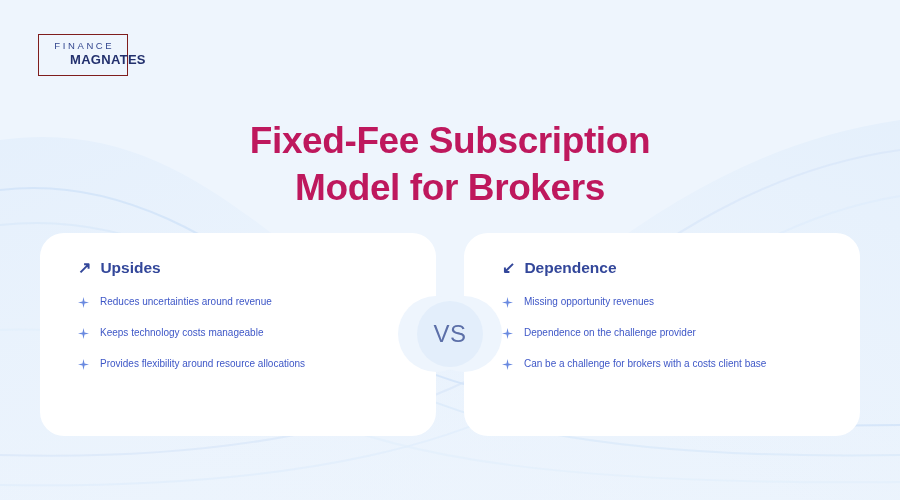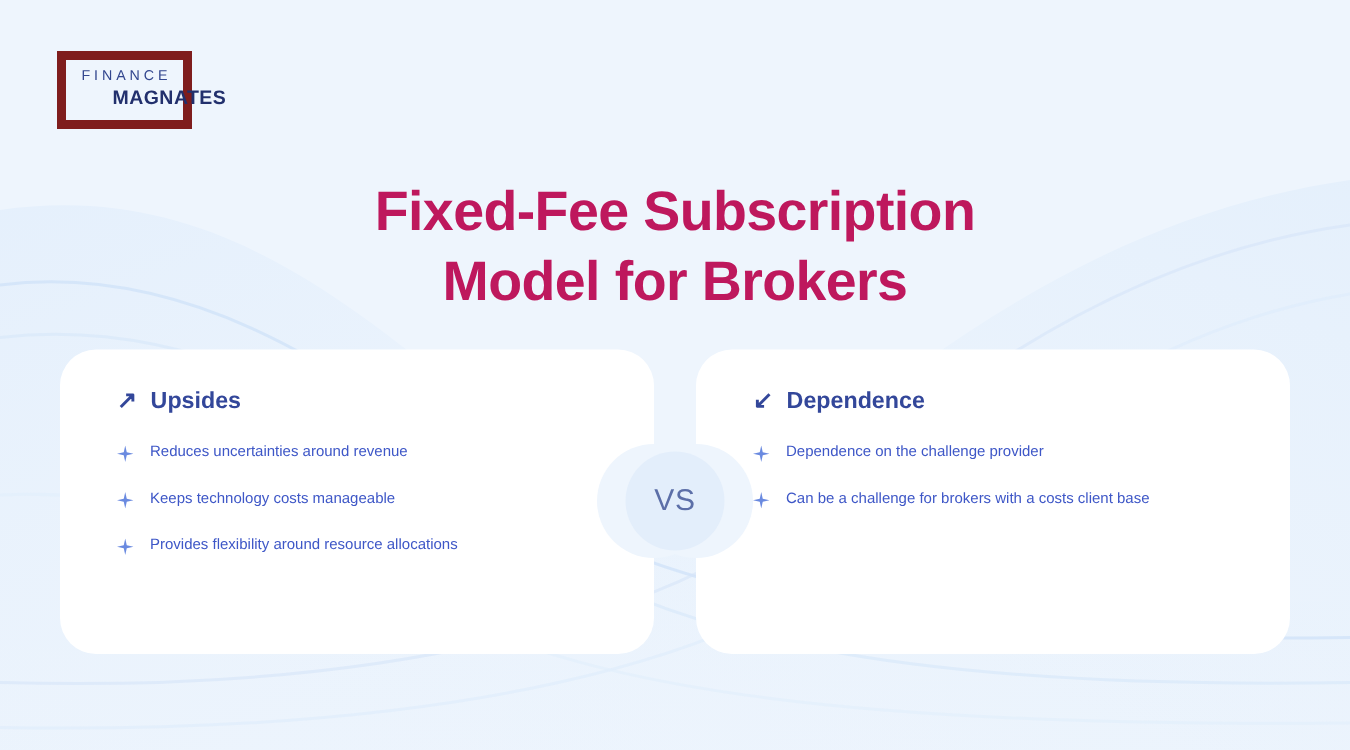--- a/index.html
+++ b/index.html
@@ -31,21 +31,21 @@
     pointer-events: none;
   }
 
   
   .logo {
     position: absolute;
     left: 38px;
     top: 34px;
     width: 90px;
     box-sizing: border-box;
-    border: 6px solid #7f1d1d;
+    border: 1px solid #7f1d1d;
     padding: 6px 7px 7px 7px;
     text-align: center;
     background: transparent;
   }
   .logo-top {
     font-size: 9.5px;
     letter-spacing: 2.6px;
     color: #33478f;
     font-weight: 400;
     line-height: 1.15;
@@ -165,21 +165,21 @@
     height: 66px;
     border-radius: 50%;
     background: #e3eefb;
     display: flex;
     align-items: center;
     justify-content: center;
     z-index: 4;
   }
   .vs-label {
     color: #5c6fa8;
-    font-size: 20px;
+    font-size: 24px;
     font-weight: 400;
     letter-spacing: 0.5px;
   }
 </style>
 </head>
 <body>
 
 <div class="canvas">
 
   <svg class="bg-waves" viewBox="0 0 900 500" preserveAspectRatio="none" aria-hidden="true">
@@ -250,20 +250,28 @@
       <span class="head-arrow">↙</span>
       <span>Dependence</span>
     </div>
     <ul class="bullet-list">
       <li class="bullet-item">
         <span class="spark">
           <svg width="11" height="11" viewBox="0 0 12 12">
               <path d="M6 0 L7.1 4.9 L12 6 L7.1 7.1 L6 12 L4.9 7.1 L0 6 L4.9 4.9 Z" fill="#6a8ae0"></path>
             </svg>
         </span>
+        <span class="bullet-text">Missing opportunity revenues</span>
+      </li>
+      <li class="bullet-item">
+        <span class="spark">
+          <svg width="11" height="11" viewBox="0 0 12 12">
+              <path d="M6 0 L7.1 4.9 L12 6 L7.1 7.1 L6 12 L4.9 7.1 L0 6 L4.9 4.9 Z" fill="#6a8ae0"></path>
+            </svg>
+        </span>
         <span class="bullet-text">Dependence on the challenge provider</span>
       </li>
       <li class="bullet-item">
         <span class="spark">
           <svg width="11" height="11" viewBox="0 0 12 12">
               <path d="M6 0 L7.1 4.9 L12 6 L7.1 7.1 L6 12 L4.9 7.1 L0 6 L4.9 4.9 Z" fill="#6a8ae0"></path>
             </svg>
         </span>
         <span class="bullet-text">Can be a challenge for brokers with a costs client base</span>
       </li>

